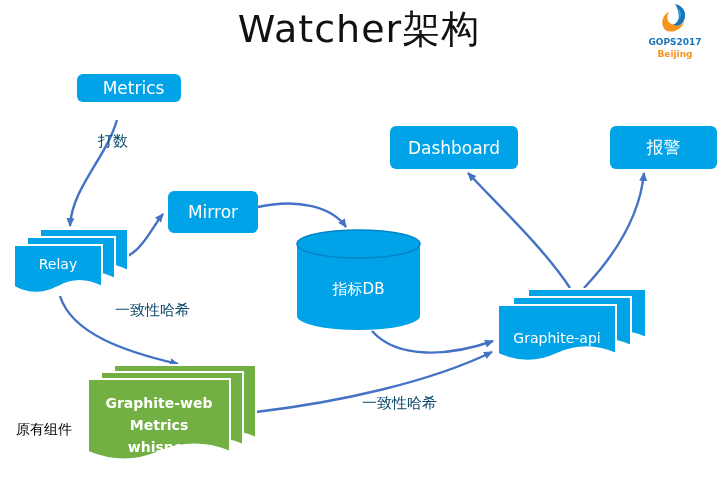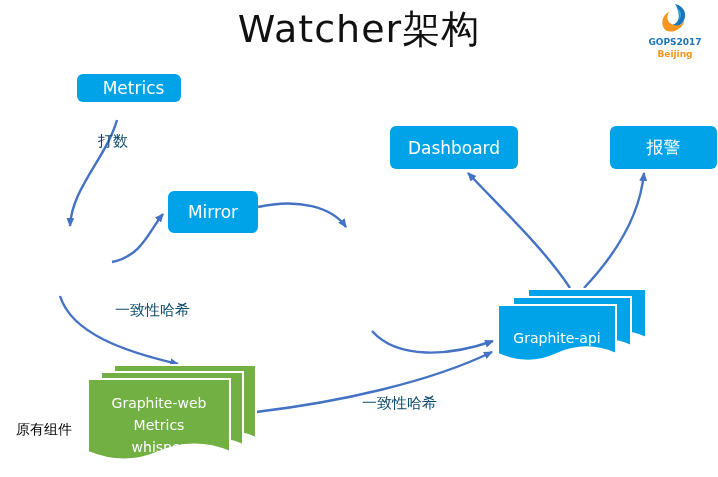--- a/index.html
+++ b/index.html
@@ -106,34 +106,51 @@
   </div>
 
   <div class="node" style="left:390px;top:126px;width:128px;height:43px;">
     <span>Dashboard</span>
   </div>
 
   <div class="node" style="left:592px;top:126px;width:107px;height:43px;margin-left:18px;">
     <span>报警</span>
   </div>
 
+  <div class="stack" style="left:14px;top:228px;width:120px;height:72px;">
+    <svg width="120" height="72" viewBox="0 0 120 72">
+      <g fill="#00A3E8" stroke="#ffffff" stroke-width="2">
+        <path d="M26,1 H114 V43 C99,35 84,35 70,43 C55,51 41,51 26,43 Z"></path>
+        <path d="M13,9 H101 V51 C86,43 71,43 57,51 C42,59 28,59 13,51 Z"></path>
+        <path d="M0,17 H88 V59 C73,51 58,51 44,59 C29,67 15,67 0,59 Z"></path>
+      </g>
+    </svg>
+    <span class="stack-label" style="left:0;top:28px;width:88px;">Relay</span>
+  </div>
 
+  <div class="stack" style="left:296px;top:228px;width:125px;height:105px;">
+    <svg width="125" height="105" viewBox="0 0 125 105">
+      <path d="M1,16 a61.5,14 0 0 1 123,0 v72 a61.5,14 0 0 1 -123,0 z" fill="#00A3E8"></path>
+      <ellipse cx="62.5" cy="16" rx="61.5" ry="14" fill="#00A3E8" stroke="#0086C7" stroke-width="1.5"></ellipse>
+    </svg>
+    <span class="cyl-label" style="left:0;top:52px;width:125px;">指标DB</span>
+  </div>
 
   <div class="stack" style="left:498px;top:288px;width:150px;height:80px;">
     <svg width="150" height="80" viewBox="0 0 150 80">
       <g fill="#00A3E8" stroke="#ffffff" stroke-width="2">
         <path d="M30,1 H148 V50 C128,41 109,41 89,50 C70,59 50,59 30,50 Z"></path>
         <path d="M15,9 H133 V58 C113,49 94,49 74,58 C55,67 35,67 15,58 Z"></path>
         <path d="M0,17 H118 V66 C98,57 79,57 59,66 C40,75 20,75 0,66 Z"></path>
       </g>
     </svg>
     <span class="stack-label" style="left:0;top:42px;width:118px;">Graphite-api</span>
   </div>
 
-  <div class="stack" style="left:88px;top:364px;width:170px;height:104px;">
+  <div class="stack" style="left:88px;top:364px;width:170px;height:104px;font-weight:bold;">
     <svg width="170" height="104" viewBox="0 0 170 104">
       <g fill="#72B043" stroke="#ffffff" stroke-width="2">
         <path d="M26,1 H168 V74 C144,64 121,64 97,74 C74,84 50,84 26,74 Z"></path>
         <path d="M13,8 H155 V81 C131,71 108,71 84,81 C61,91 37,91 13,81 Z"></path>
         <path d="M0,15 H142 V88 C118,78 95,78 71,88 C48,98 24,98 0,88 Z"></path>
       </g>
     </svg>
     <div class="stack-label-multi" style="left:0;top:28px;width:142px;">
       <div>Graphite-web</div>
       <div>Metrics</div>

